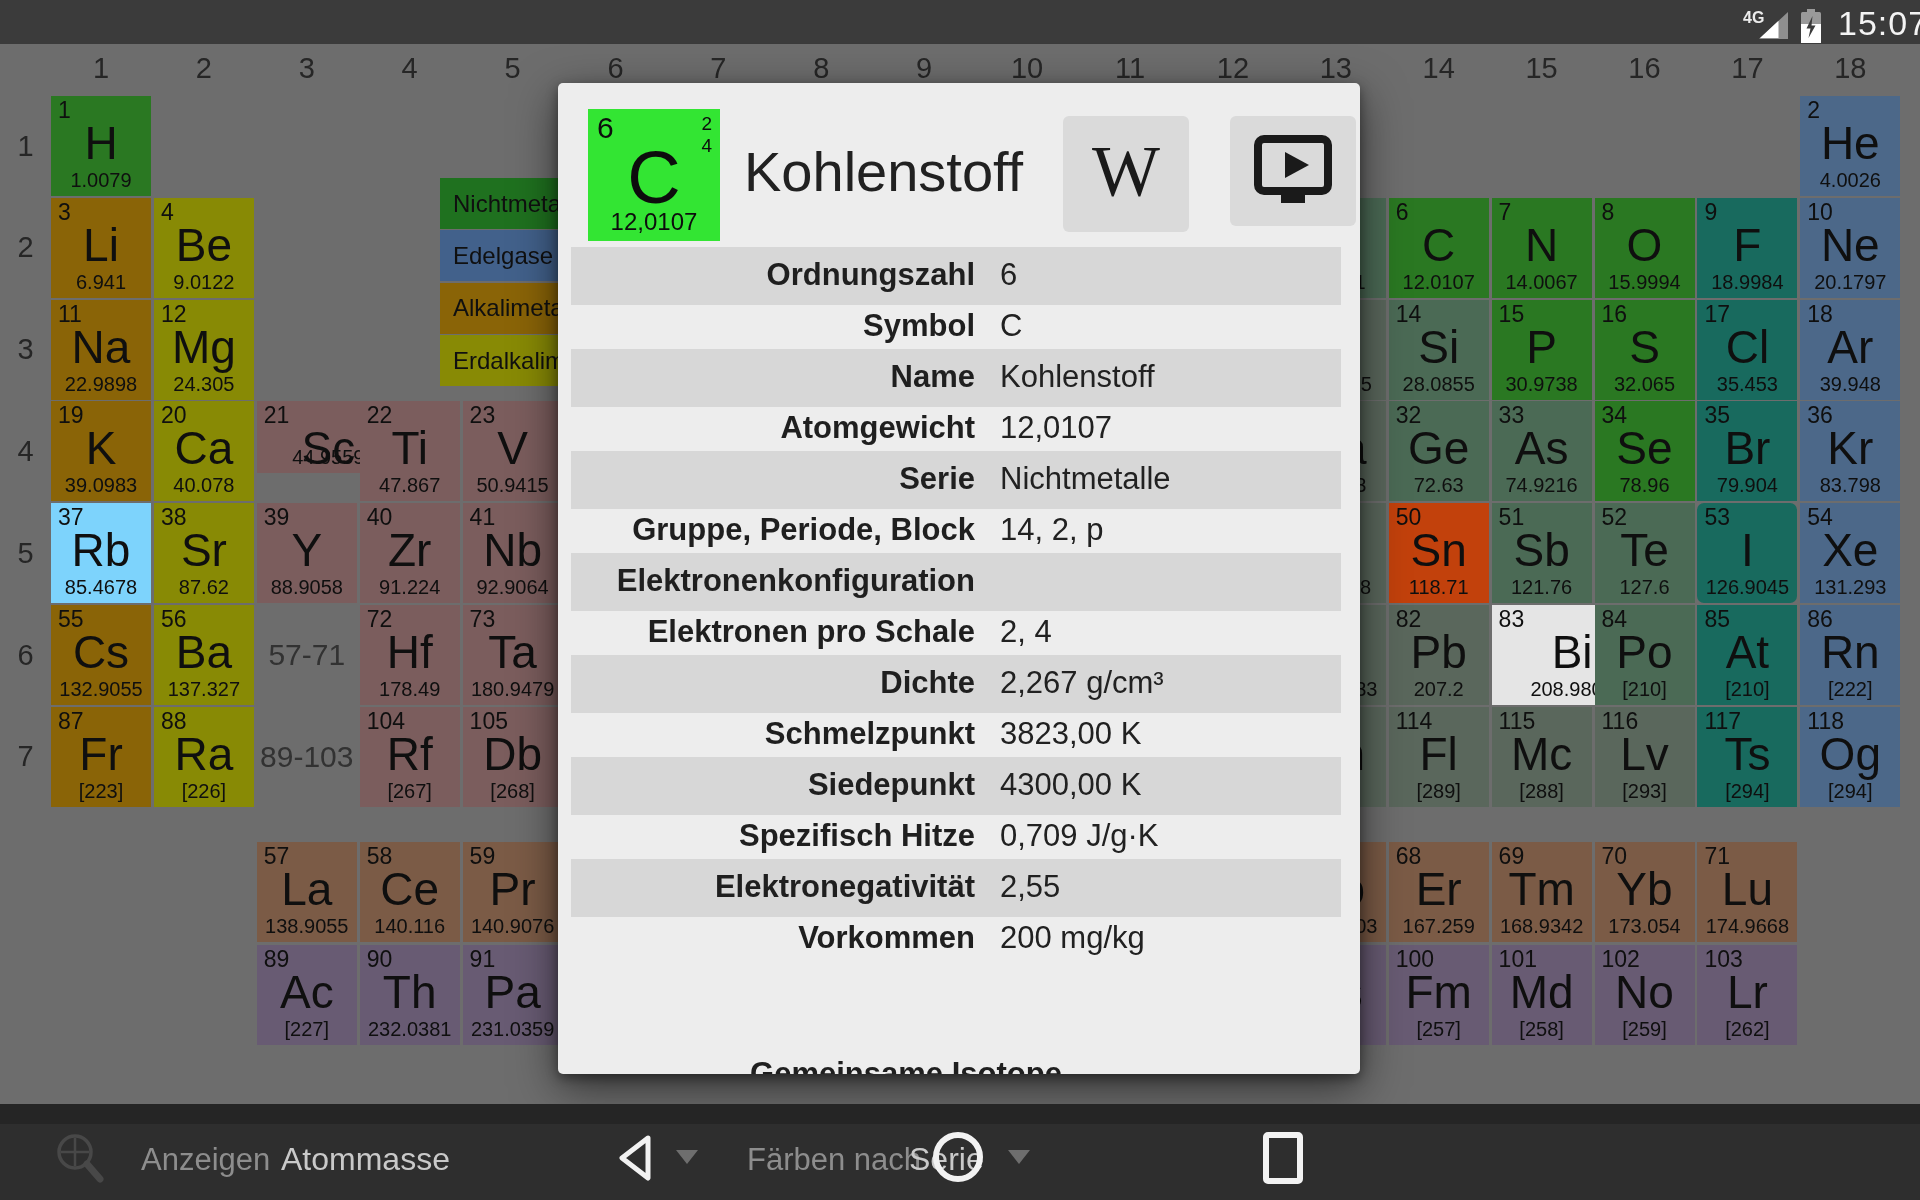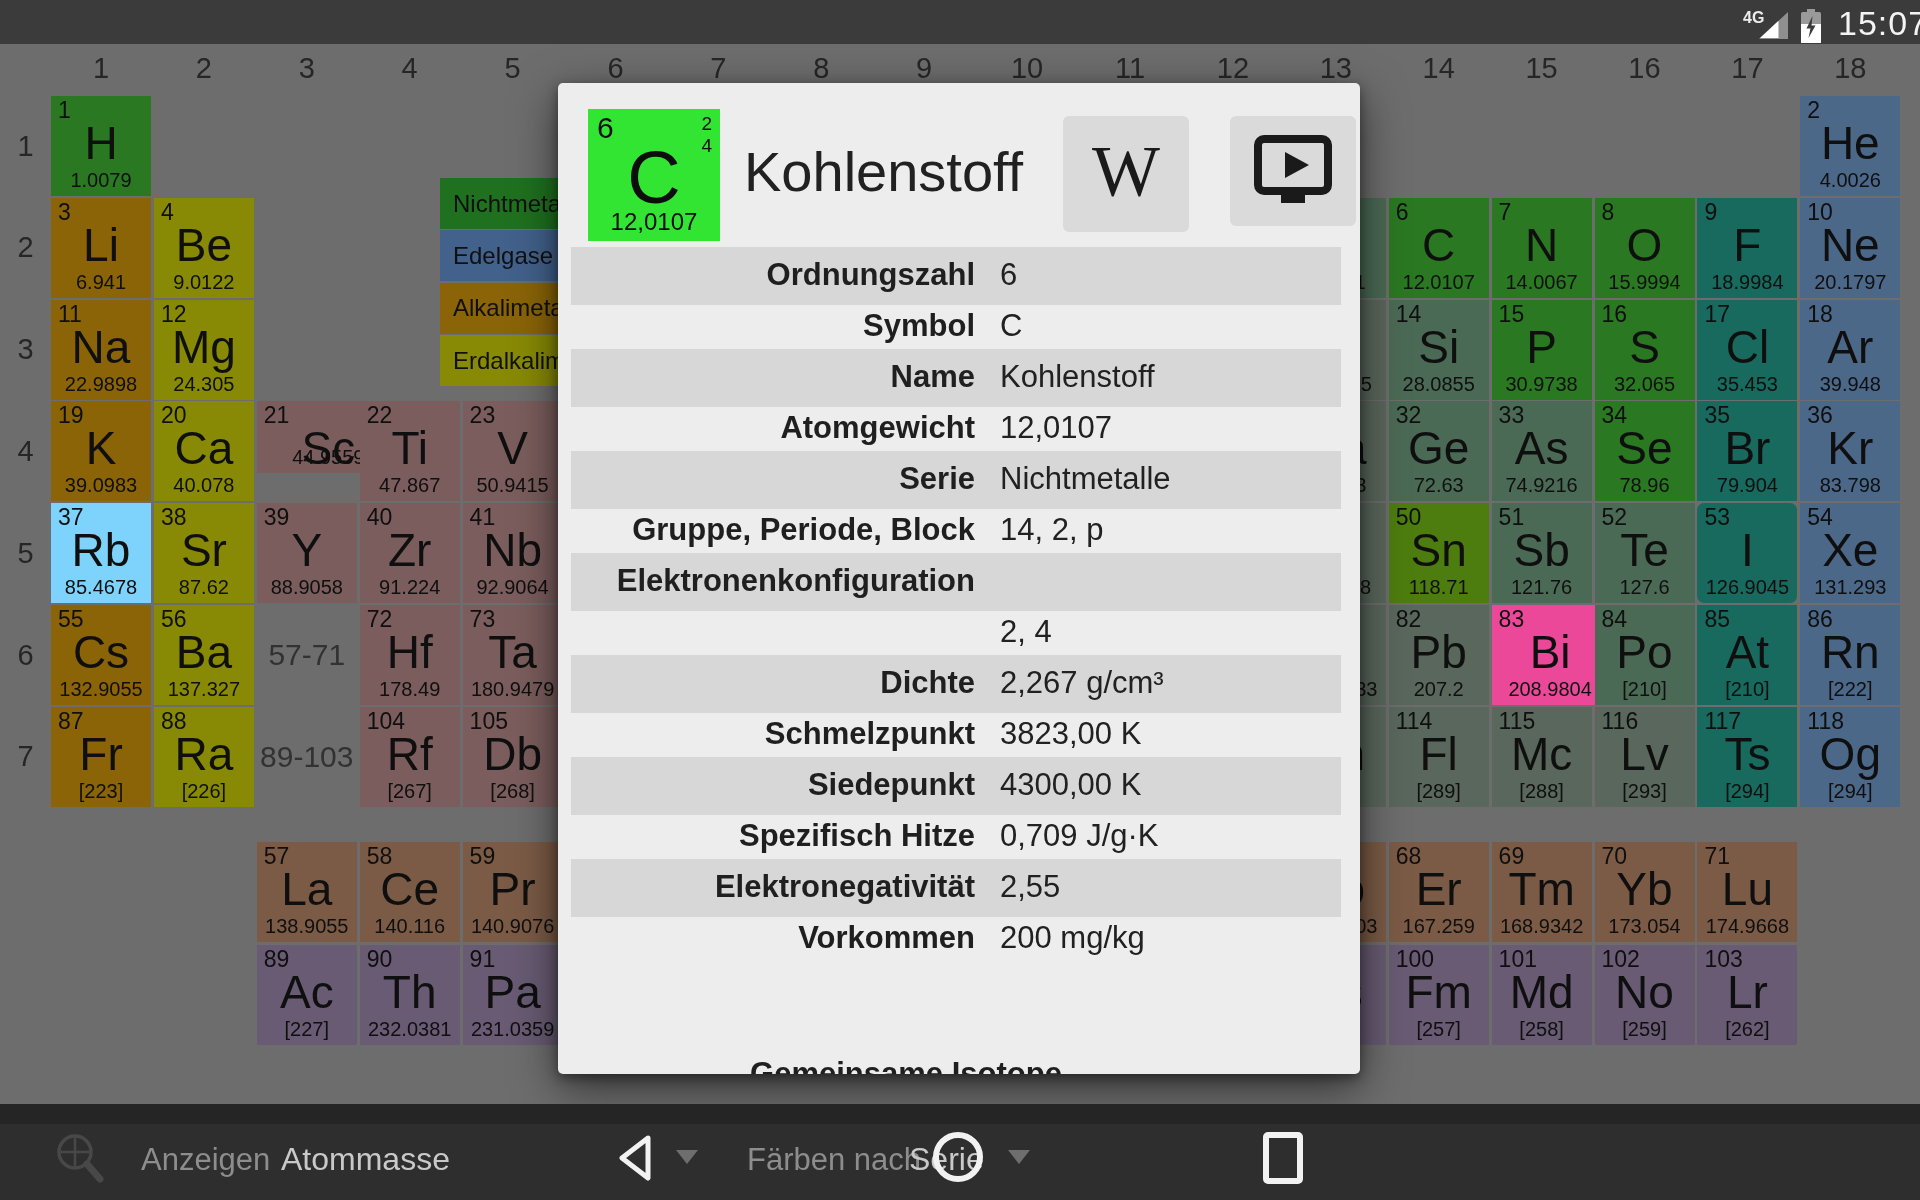--- a/index.html
+++ b/index.html
@@ -276,21 +276,21 @@
       <div class="tile" style="left: 462.6px; top: 503.2px; width: 100px; height: 100px; background: rgb(123, 93, 93);">
         <span class="num">41</span>
         <span class="sym">Nb</span>
         <span class="mass">92.9064</span>
       </div>
       <div class="tile" style="left: 1285.8px; top: 503.2px; width: 100px; height: 100px; background: rgb(90, 103, 92);">
         <span class="num">49</span>
         <span class="sym">In</span>
         <span class="mass">114.818</span>
       </div>
-      <div class="tile" style="left: 1388.7px; top: 503.2px; width: 100px; height: 100px; background: #4d7c0f;">
+      <div class="tile" style="left: 1388.7px; top: 503.2px; width: 100px; height: 100px; background: #c2410c;">
         <span class="num">50</span>
         <span class="sym">Sn</span>
         <span class="mass">118.71</span>
       </div>
       <div class="tile" style="left: 1491.6px; top: 503.2px; width: 100px; height: 100px; background: rgb(75, 106, 85);">
         <span class="num">51</span>
         <span class="sym">Sb</span>
         <span class="mass">121.76</span>
       </div>
       <div class="tile" style="left: 1594.5px; top: 503.2px; width: 100px; height: 100px; background: rgb(75, 106, 85);">
@@ -331,21 +331,21 @@
       <div class="tile" style="left: 1285.8px; top: 605px; width: 100px; height: 100px; background: rgb(90, 103, 92);">
         <span class="num">81</span>
         <span class="sym">Tl</span>
         <span class="mass">204.3833</span>
       </div>
       <div class="tile" style="left: 1388.7px; top: 605px; width: 100px; height: 100px; background: rgb(90, 103, 92);">
         <span class="num">82</span>
         <span class="sym">Pb</span>
         <span class="mass">207.2</span>
       </div>
-      <div class="tile" style="left: 1491.6px; top: 605px; width: 117px; height: 100px; background: #ec4899;">
+      <div class="tile" style="left: 1491.6px; top: 605px; width: 117px; height: 100px; background: #e5e5e5; padding-left: 44px;">
         <span class="num">83</span>
         <span class="sym">Bi</span>
         <span class="mass">208.9804</span>
       </div>
       <div class="tile" style="left: 1594.5px; top: 605px; width: 100px; height: 100px; background: rgb(75, 106, 85);">
         <span class="num">84</span>
         <span class="sym">Po</span>
         <span class="mass">[210]</span>
       </div>
       <div class="tile" style="left: 1697.4px; top: 605px; width: 100px; height: 100px; background: rgb(24, 106, 94);">
@@ -541,20 +541,21 @@
           <span class="prop-value">Nichtmetalle</span>
         </div>
         <div class="prop-row" style="top: 419px;">
           <span class="prop-label">Gruppe, Periode, Block</span>
           <span class="prop-value">14, 2, p</span>
         </div>
         <div class="prop-row stripe" style="top: 470px;">
           <span class="prop-label">Elektronenkonfiguration</span>
         </div>
         <div class="prop-row" style="top: 521px;">
+          <span class="prop-label">Elektronen pro Schale</span>
           <span class="prop-value">2, 4</span>
         </div>
         <div class="prop-row stripe" style="top: 572px;">
           <span class="prop-label">Dichte</span>
           <span class="prop-value">2,267 g/cm³</span>
         </div>
         <div class="prop-row" style="top: 623px;">
           <span class="prop-label">Schmelzpunkt</span>
           <span class="prop-value">3823,00 K</span>
         </div>

